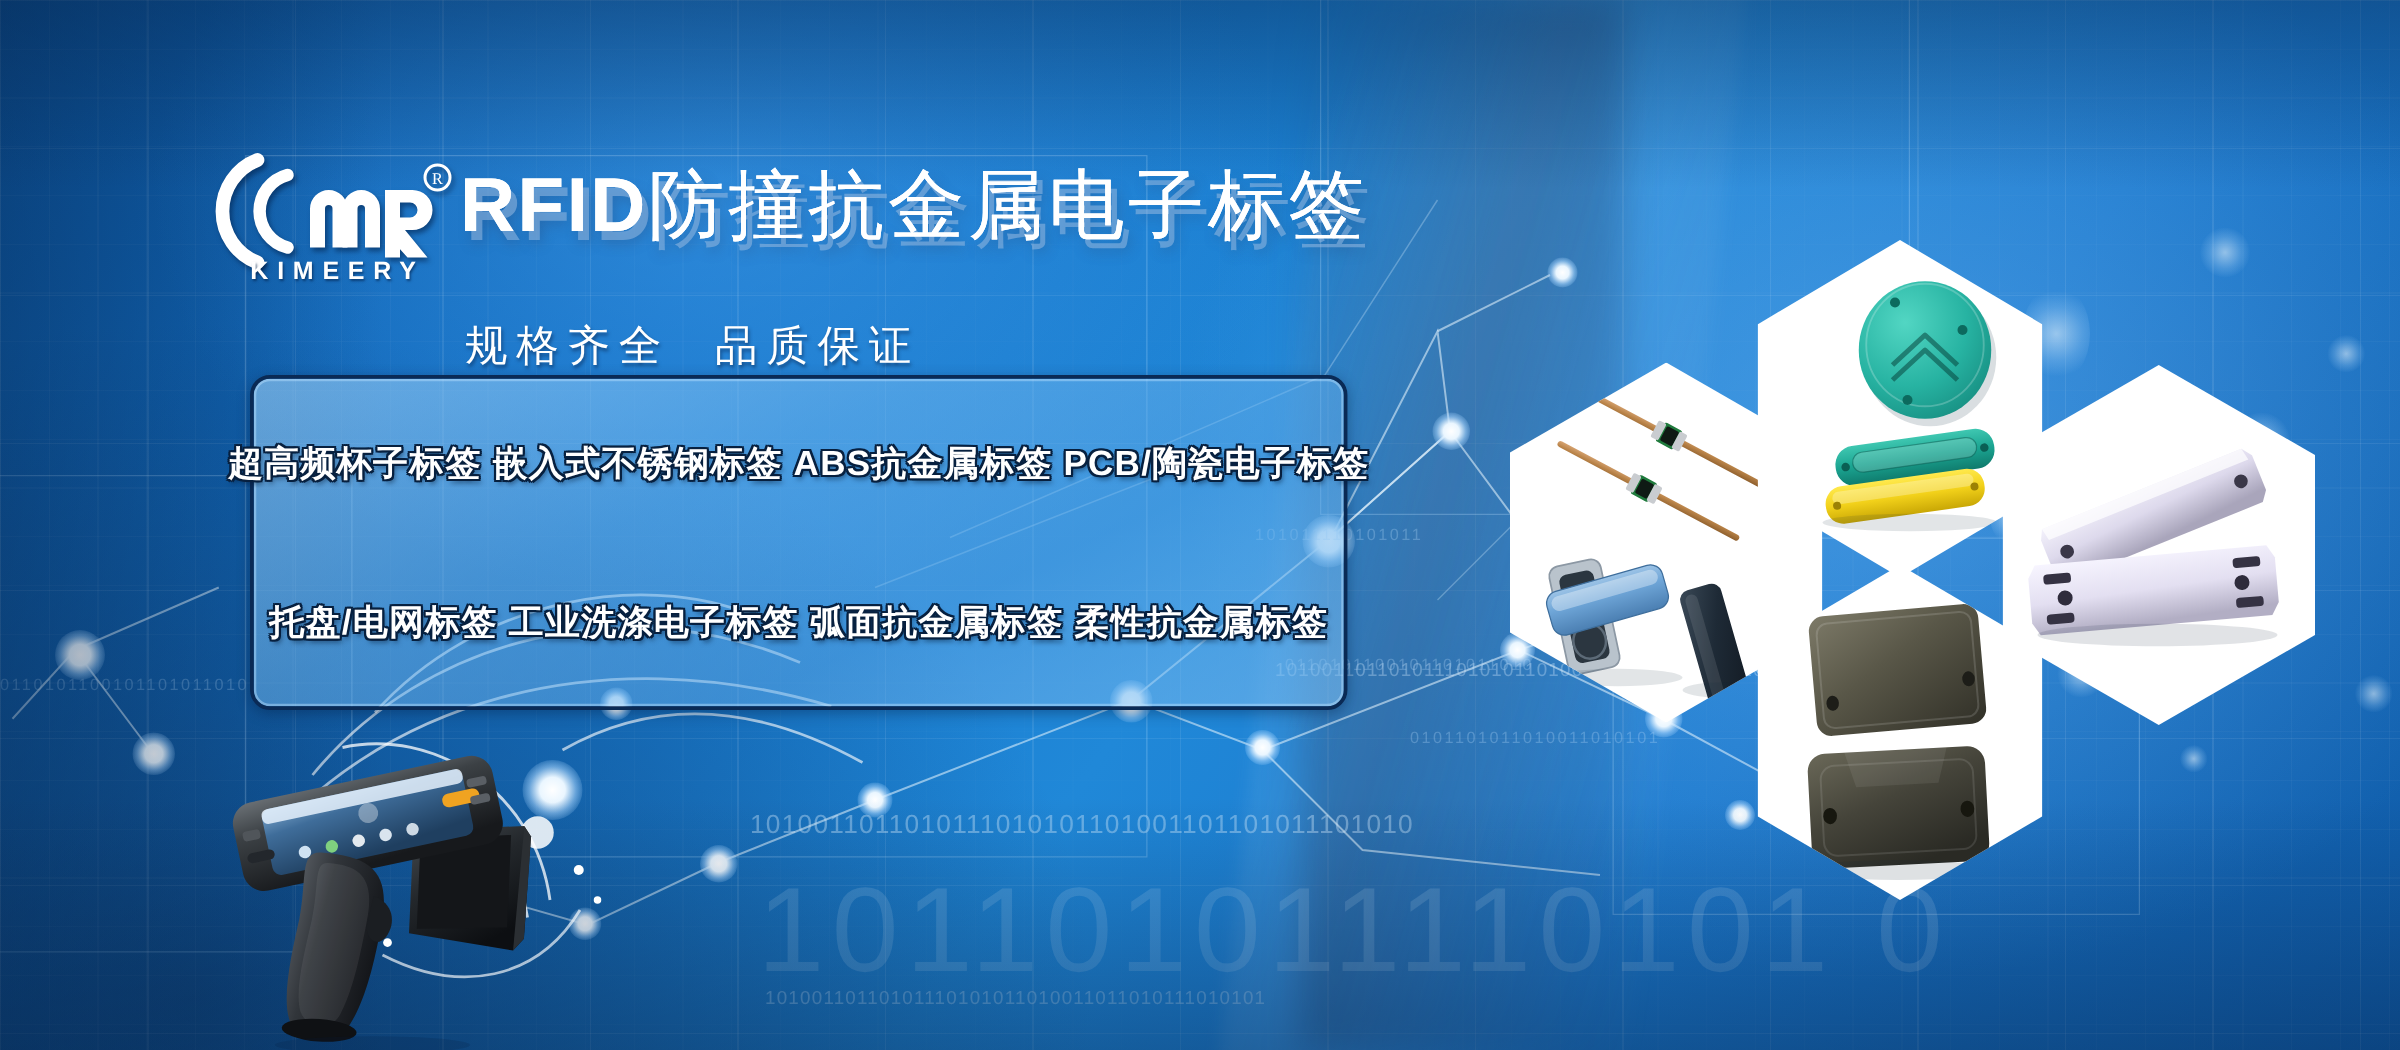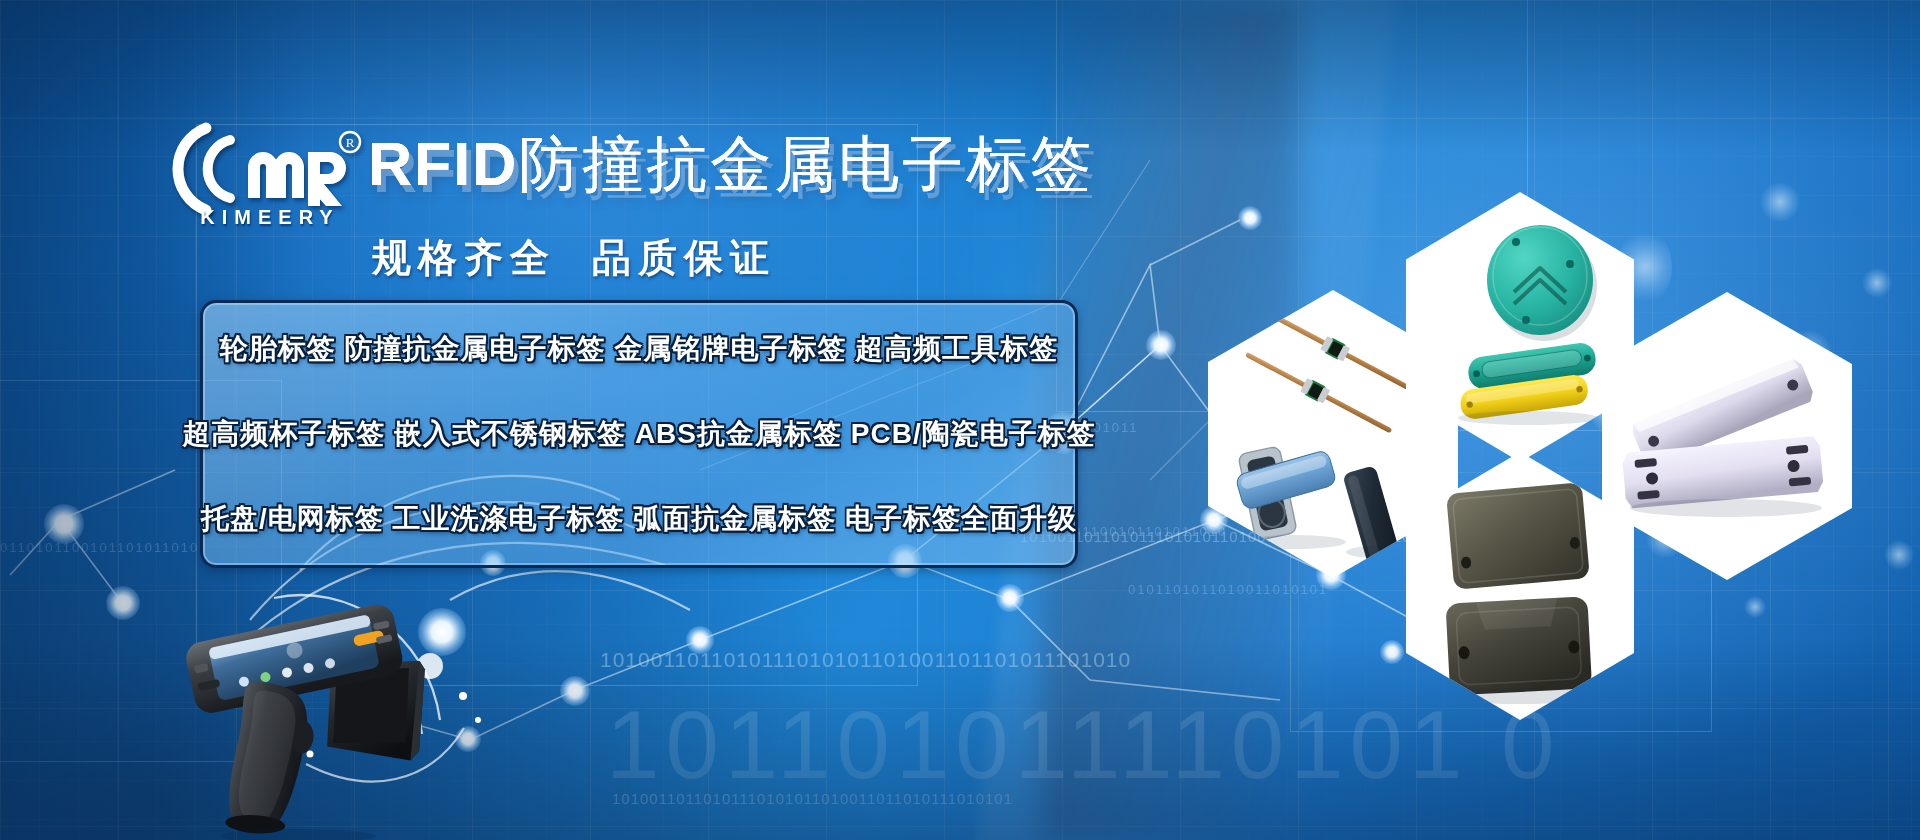--- a/index.html
+++ b/index.html
@@ -83,22 +83,22 @@
     position:absolute;left:368px;top:124px;
     font-size:61px;font-weight:400;color:#ffffff;letter-spacing:3px;white-space:nowrap;
     text-shadow:
       0 0 0 #fff,
       5px 7px 0 rgba(150,185,225,.55),
       6px 9px 10px rgba(40,80,130,.45);
   }
   #headline .en{letter-spacing:2px;font-weight:bold;}
 
   #subhead{
-    position:absolute;left:372px;top:231px;
-    font-size:39px;font-weight:700;color:#ffffff;letter-spacing:7px;white-space:nowrap;
+    position:absolute;left:372px;top:254px;
+    font-size:34px;font-weight:400;color:#ffffff;letter-spacing:7px;white-space:nowrap;
     text-shadow:1px 2px 3px rgba(10,45,90,.65);
   }
 
   
   #tagbox{
     position:absolute;left:200px;top:300px;width:878px;height:268px;
     border:3px solid #0a2a55;border-radius:16px;
     background:linear-gradient(155deg,rgba(152,206,247,.62) 0%,rgba(112,184,240,.52) 38%,rgba(96,170,232,.50) 66%,rgba(128,192,242,.55) 100%);
     box-shadow:inset 0 0 0 2px rgba(188,226,255,.45), 0 3px 10px rgba(3,26,56,.35);
     display:flex;flex-direction:column;justify-content:center;
@@ -229,23 +229,22 @@
       </g>
     </svg>
     <div class="logo-word">KIMEERY</div>
   </div>
 
   <div id="headline"><span class="en">RFID</span><span>防撞抗金属电子标签</span></div>
 
   <div id="subhead"><span>规格齐全</span><span style="display:inline-block;width:36px"></span><span>品质保证</span></div>
 
   <div id="tagbox">
-    <div class="tagrow">轮胎标签   防撞抗金属电子标签   金属铭牌电子标签 超高频工具标签</div>
     <div class="tagrow">超高频杯子标签  嵌入式不锈钢标签  ABS抗金属标签  PCB/陶瓷电子标签</div>
-    <div class="tagrow">托盘/电网标签  工业洗涤电子标签  弧面抗金属标签  电子标签全面升级</div>
+    <div class="tagrow">托盘/电网标签  工业洗涤电子标签  弧面抗金属标签  柔性抗金属标签</div>
   </div>
 
   <div class="hex" style="left:1208px;top:290px;width:250px;height:288px;">
     <svg viewBox="0 0 250 288">
       <defs>
         <linearGradient id="rodg" x1="0" y1="0" x2="1" y2="1">
           <stop offset="0" stop-color="#d8a574"></stop>
             <stop offset=".45" stop-color="#b98348"></stop>
             <stop offset="1" stop-color="#8d5e2c"></stop>
         </linearGradient>

